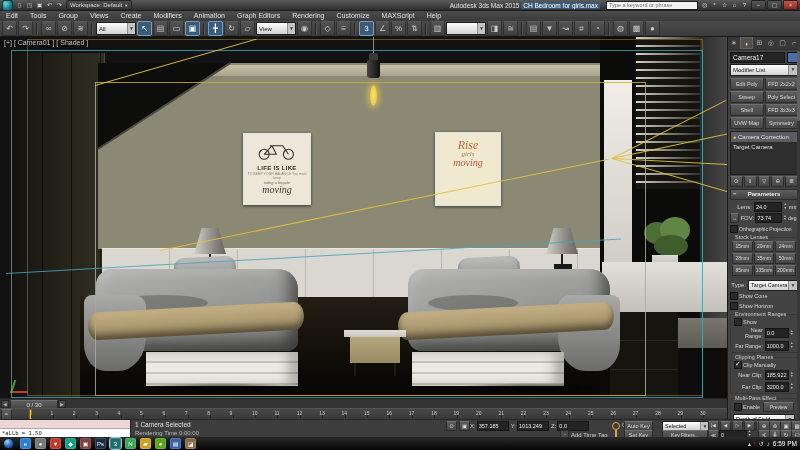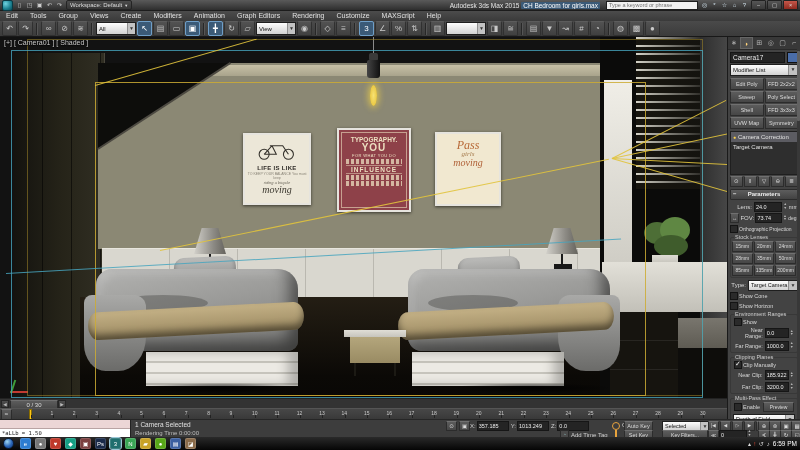--- a/index.html
+++ b/index.html
@@ -342,33 +342,22 @@
       <svg width="44" height="20" viewBox="0 0 60 28" style="margin-top:5px;">
         <circle cx="12" cy="20" r="7" fill="none" stroke="#33302a" stroke-width="1.5"></circle>
         <circle cx="46" cy="20" r="7" fill="none" stroke="#33302a" stroke-width="1.5"></circle>
         <path d="M12 20 L23 8 L38 8 L46 20 M23 8 L29 20 L12 20 M20 8 h8" fill="none" stroke="#33302a" stroke-width="1.5"></path>
       </svg>
       <div class="t1">LIFE IS LIKE</div>
       <div class="t2">TO KEEP YOUR BALANCE You must keep</div>
       <div class="t3">riding a bicycle</div>
       <div class="scr">moving</div>
     </div>
-    <div id="p2" class="poster" style="left:337px;top:91px;width:74px;height:84px;">
-      <div class="inner">
-        <div class="t1">TYPOGRAPHY.</div>
-        <div class="big">YOU</div>
-        <div class="t2">FOR WHAT YOU DO</div>
-        <div class="p2fill"></div>
-        <div class="t3">INFLUENCE</div>
-        <div class="p2fill"></div>
-        <div class="p2fill"></div>
-      </div>
-    </div>
     <div id="p3" class="poster" style="left:435px;top:95px;width:66px;height:74px;">
-      <div class="s1">Pass</div>
+      <div class="s1">Rise</div>
       <div class="s2">girls</div>
       <div class="s3">moving</div>
     </div>
 
     <div class="bed" style="left:88px;top:218px;">
       <div class="pil-g"></div>
       <div class="pil-t"></div>
       <div class="duvet"></div>
       <div class="fold1"></div>
       <div class="fold2"></div>

